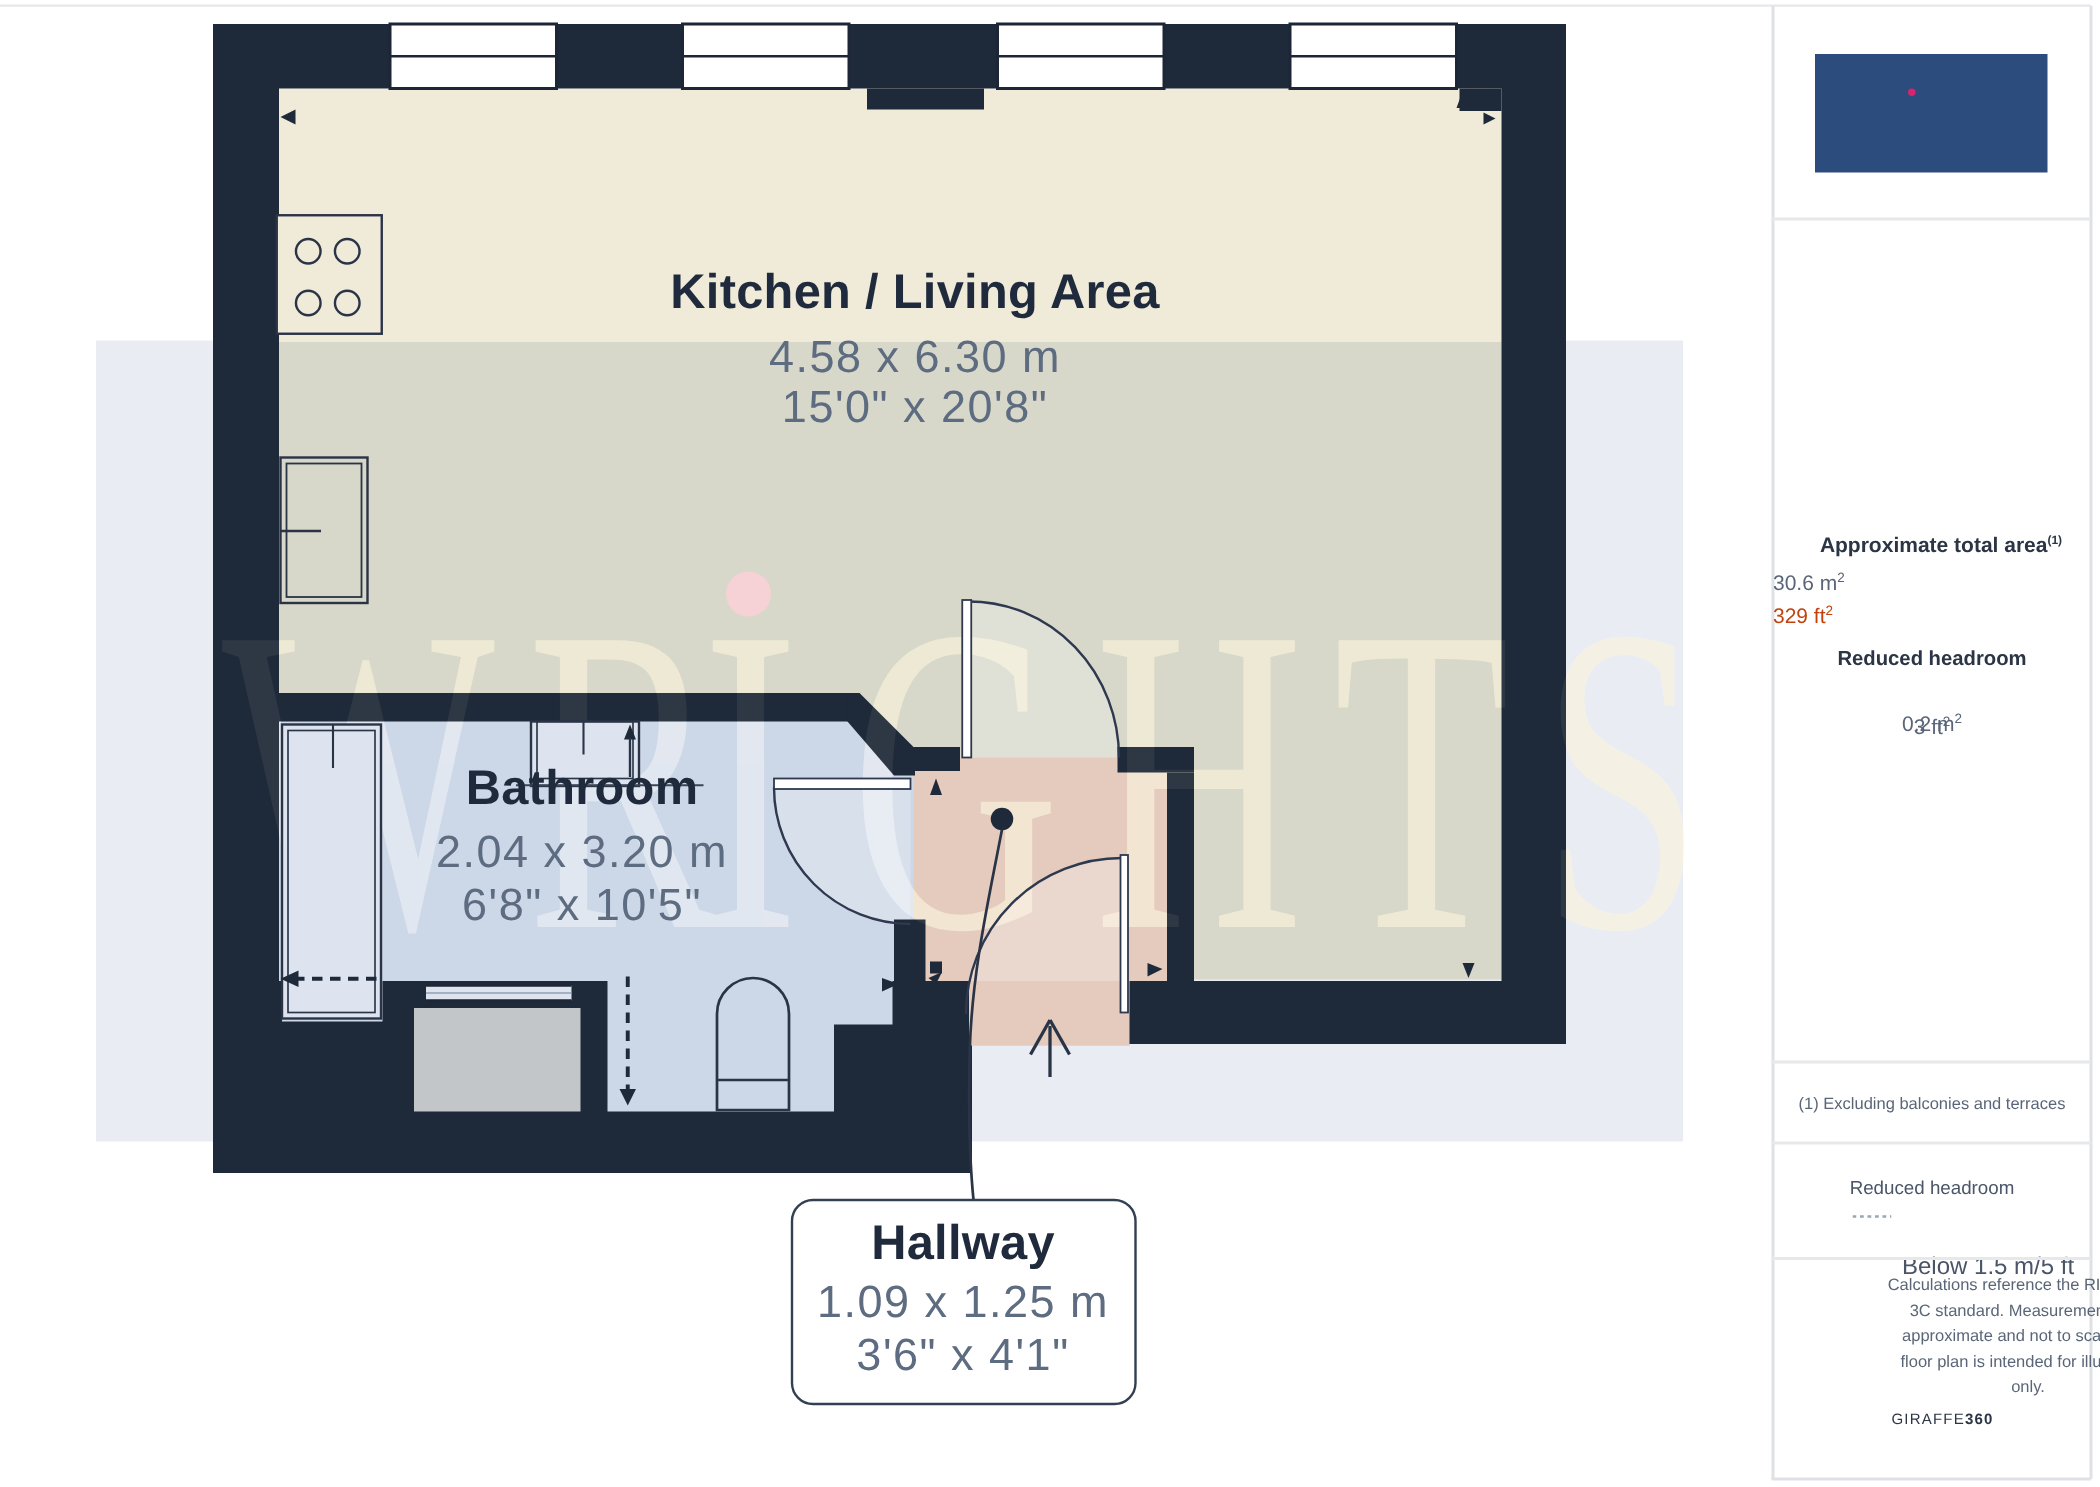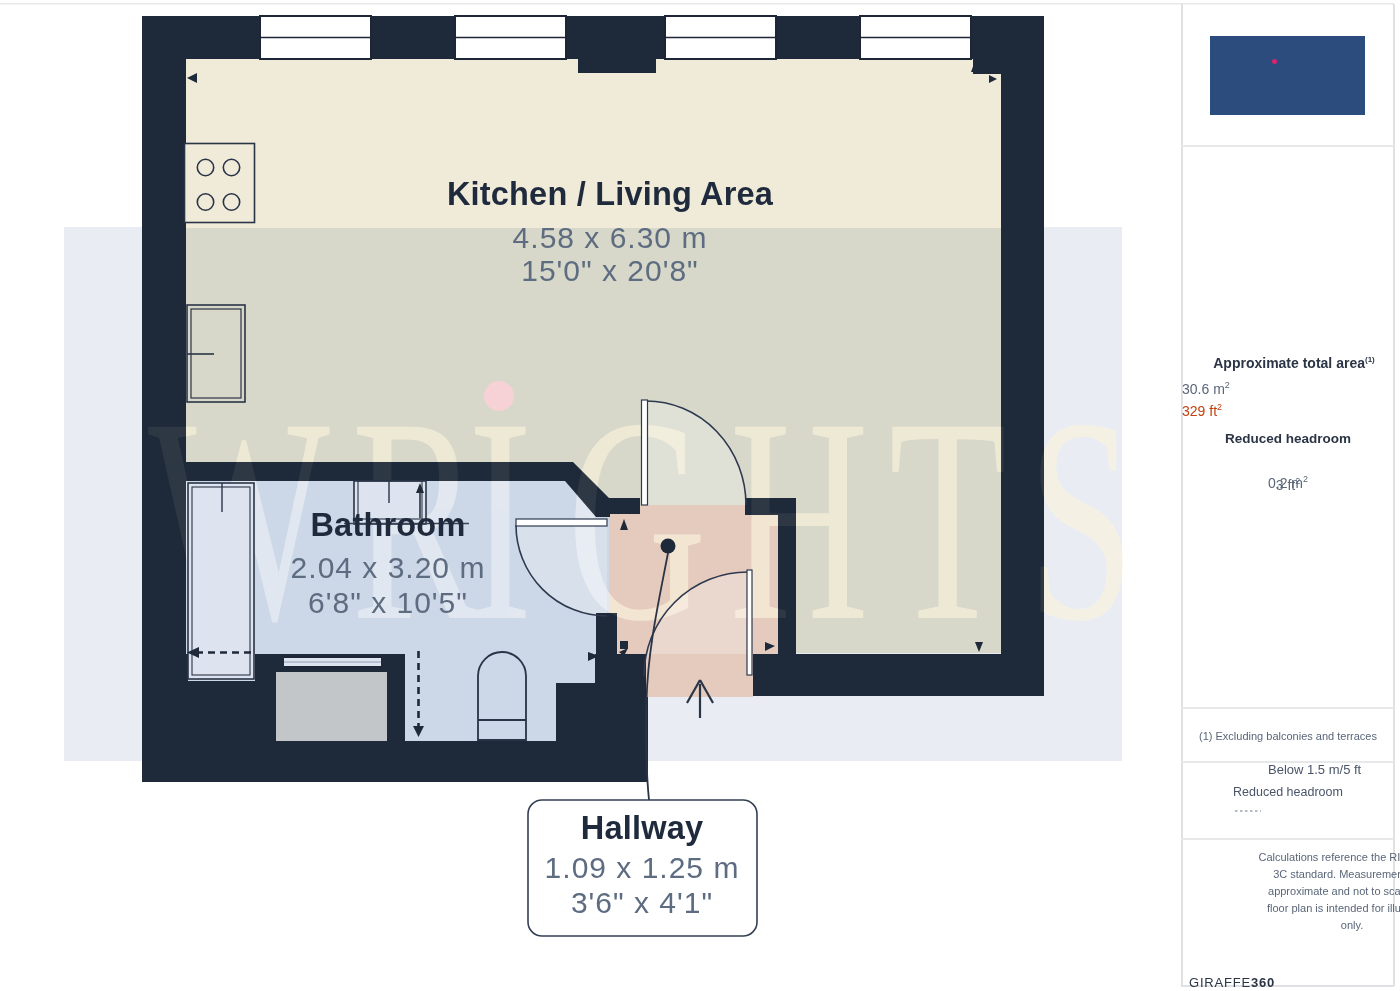--- a/index.html
+++ b/index.html
@@ -275,21 +275,21 @@
 <div class="abs" style="left:1182px;top:730px;width:212px;text-align:center;font-size:11px;color:#5a6678;">(1) Excluding balconies and terraces</div>
 
 <div class="abs" style="left:1181px;top:761px;width:213px;height:1.5px;background:#e7e8ea;"></div>
 
 <div class="abs" style="left:1182px;top:785px;width:212px;text-align:center;font-size:12.5px;color:#4a5568;">Reduced headroom</div>
 <div class="abs" style="left:1235px;top:808px;">
       <svg width="26" height="6" style="display:block">
         <line x1="0" y1="3" x2="26" y2="3" stroke="#9aa5b1" stroke-width="1.6" stroke-dasharray="2.5 2.5"></line>
       </svg>
     </div>
-<div class="abs" style="left:1268px;top:762px;font-size:13px;color:#4a5568;">Below 1.5 m/5 ft</div>
+<div class="abs" style="left:1268px;top:836px;font-size:16px;color:#4a5568;">Below 1.5 m/5 ft</div>
 
 <div class="abs" style="left:1181px;top:838px;width:213px;height:1.5px;background:#e7e8ea;"></div>
 
 <div class="abs" style="left:1246px;top:849px;width:212px;text-align:center;font-size:11px;line-height:17px;color:#5a6678;">Calculations reference the RICS IPMS<br>3C standard. Measurements are<br>approximate and not to scale. This<br>floor plan is intended for illustration<br>only.</div>
 
-<div class="abs" style="left:1189px;top:975px;width:212px;text-align:left;font-size:13px;color:#2b3545;letter-spacing:0.8px;">GIRAFFE<b>360</b></div>
+<div class="abs" style="left:1189px;top:941px;width:212px;text-align:center;font-size:10px;color:#2b3545;letter-spacing:0.8px;">GIRAFFE<b>360</b></div>
 
 </div>
 
 </body></html>

